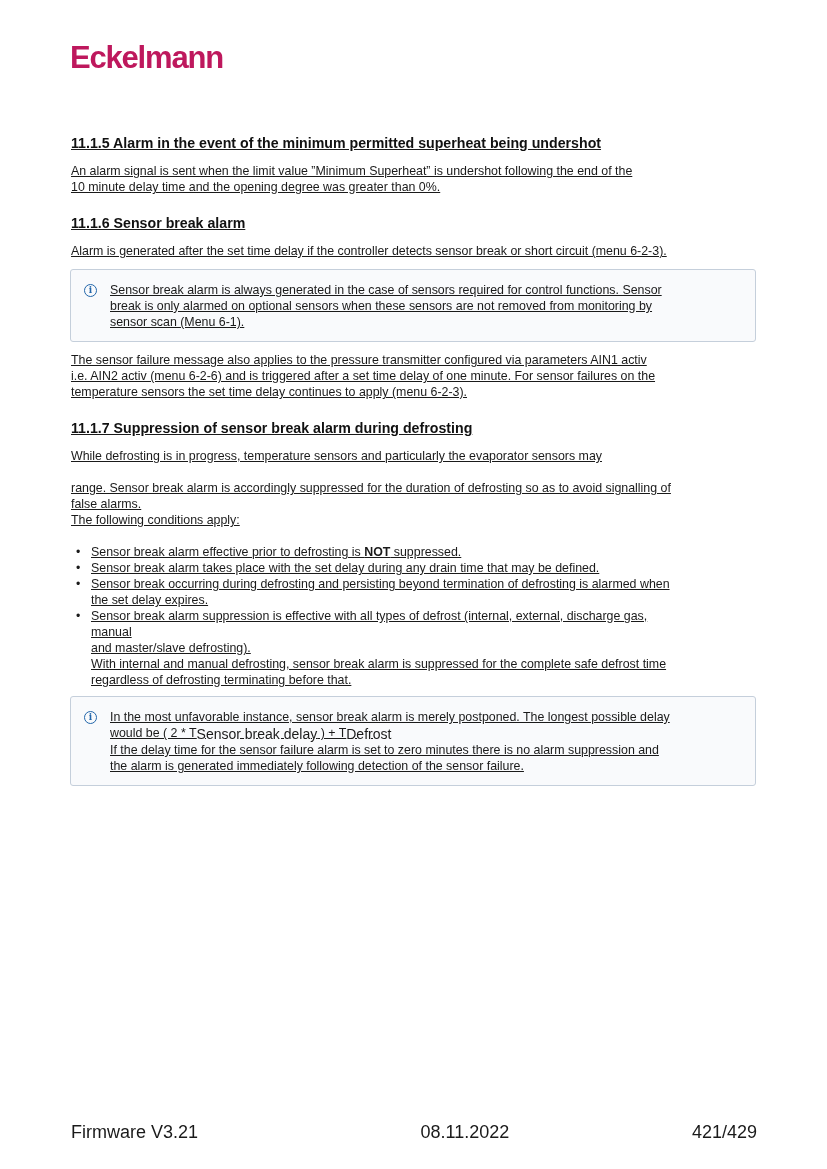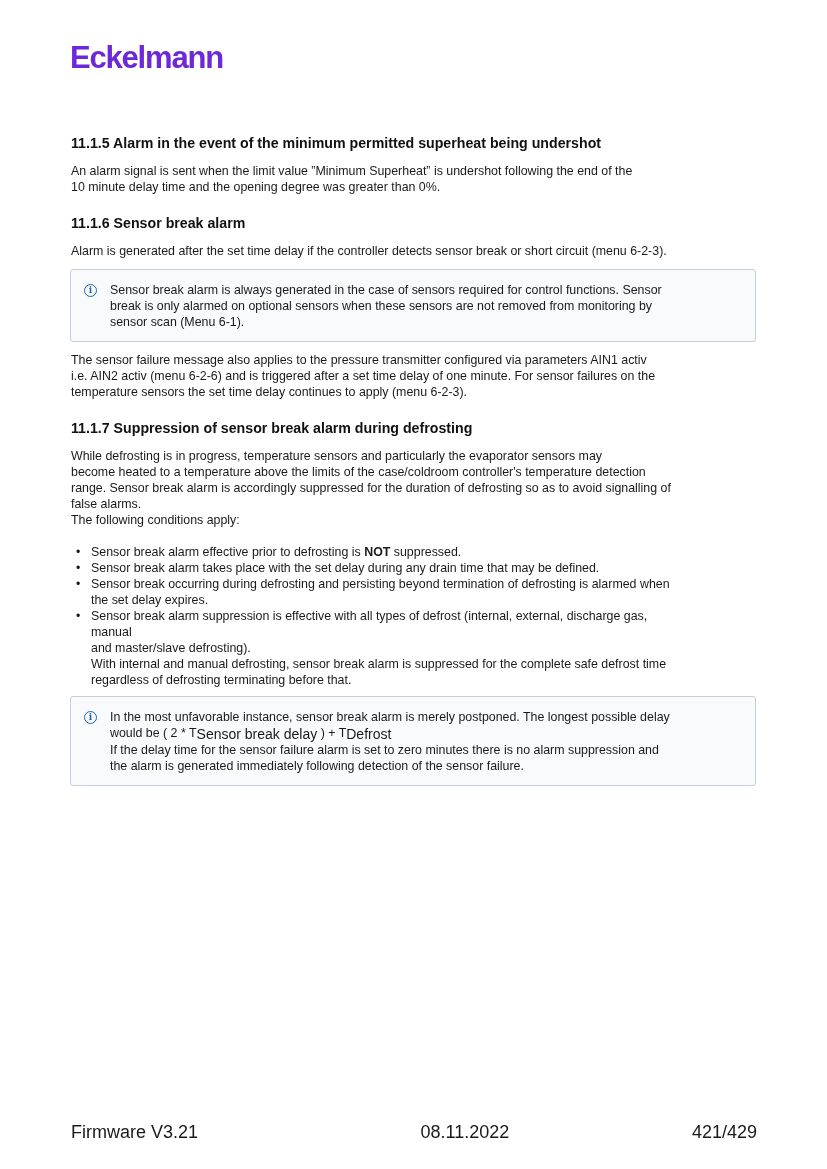--- a/index.html
+++ b/index.html
@@ -3,28 +3,28 @@
   <meta charset="utf-8">
   <style>
     html, body { margin: 0; padding: 0; background: #ffffff; }
     body {
       width: 827px; height: 1169px; position: relative; overflow: hidden;
       font-family: "Liberation Sans", sans-serif; color: #1a1a1a;
     }
     .logo {
       position: absolute; left: 70px; top: 40px;
       font-family: "Liberation Sans", sans-serif; font-weight: bold;
-      font-size: 31px; letter-spacing: -1.2px; color: #6d28d9;
+      font-size: 31px; letter-spacing: -1.2px; color: #be185d;
     }
     .content { position: absolute; left: 71px; top: 134px; width: 686px; }
     h3 {
       font-size: 14.2px; font-weight: bold; margin: 0 0 11px 0; line-height: 18px; color: #111;
     }
     p { font-size: 12.4px; line-height: 16px; margin: 0; }
-    .sec { margin-bottom: 19px; }
+    .sec { margin-bottom: 19px; text-decoration: underline; }
     .note {
       border: 1px solid #c5cfdb; border-radius: 3px; background: #f9fafc;
       padding: 12px 14px 11px 39px; position: relative; margin: 10px 0 10px -1px;
       font-size: 12.4px; line-height: 16px; width: 631px;
     }
     .note .icon {
       position: absolute; left: 13px; top: 14px; width: 11px; height: 11px;
       border: 1.4px solid #2266aa; border-radius: 50%;
       color: #2266aa; font-size: 9px; font-weight: bold; line-height: 11px; text-align: center;
       font-family: "DejaVu Serif", serif;
@@ -66,21 +66,21 @@
       <span>The sensor failure message also applies to the pressure transmitter configured via parameters AIN1 activ</span><br>
       <span>i.e. AIN2 activ (menu 6-2-6) and is triggered after a set time delay of one minute. For sensor failures on the</span><br>
       <span>temperature sensors the set time delay continues to apply (menu 6-2-3).</span>
     </p>
   </div>
 
   <div class="sec">
     <h3>11.1.7  Suppression of sensor break alarm during defrosting</h3>
     <p style="margin-bottom:16px;">
       <span>While defrosting is in progress, temperature sensors and particularly the evaporator sensors may</span><br>
-      <span>become heated to a temperature above the limits of the case/coldroom controller's temperature detection</span><br>
+      <br>
       <span>range. Sensor break alarm is accordingly suppressed for the duration of defrosting so as to avoid signalling of</span><br>
       <span>false alarms.</span><br>
       <span>The following conditions apply:</span>
     </p>
     <ul>
       <li>
         <span>Sensor break alarm effective prior to defrosting is </span><b>NOT</b><span> suppressed.</span>
       </li>
       <li>Sensor break alarm takes place with the set delay during any drain time that may be defined.</li>
       <li>

